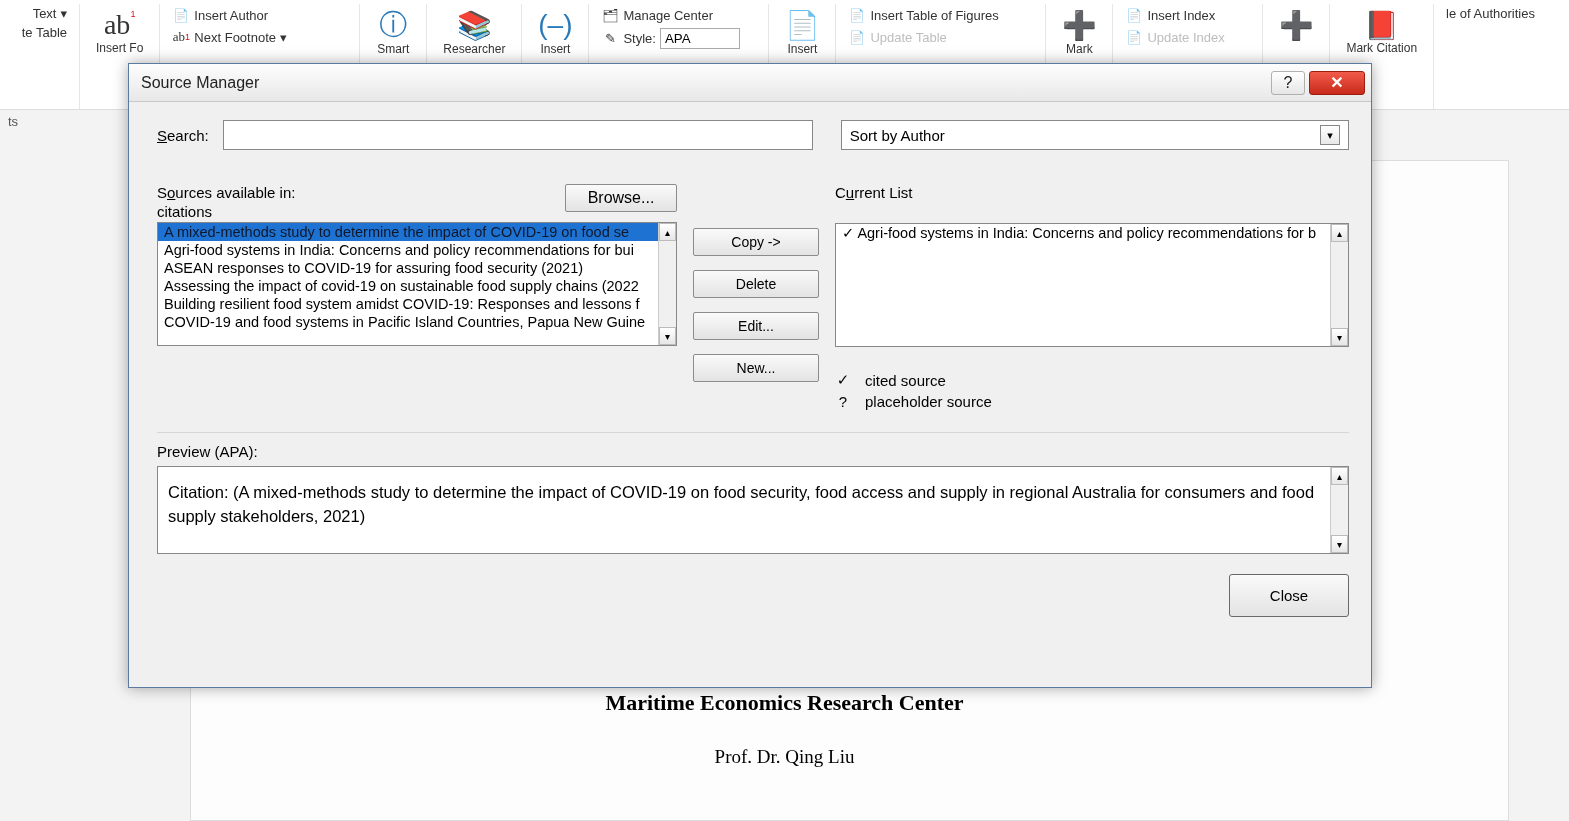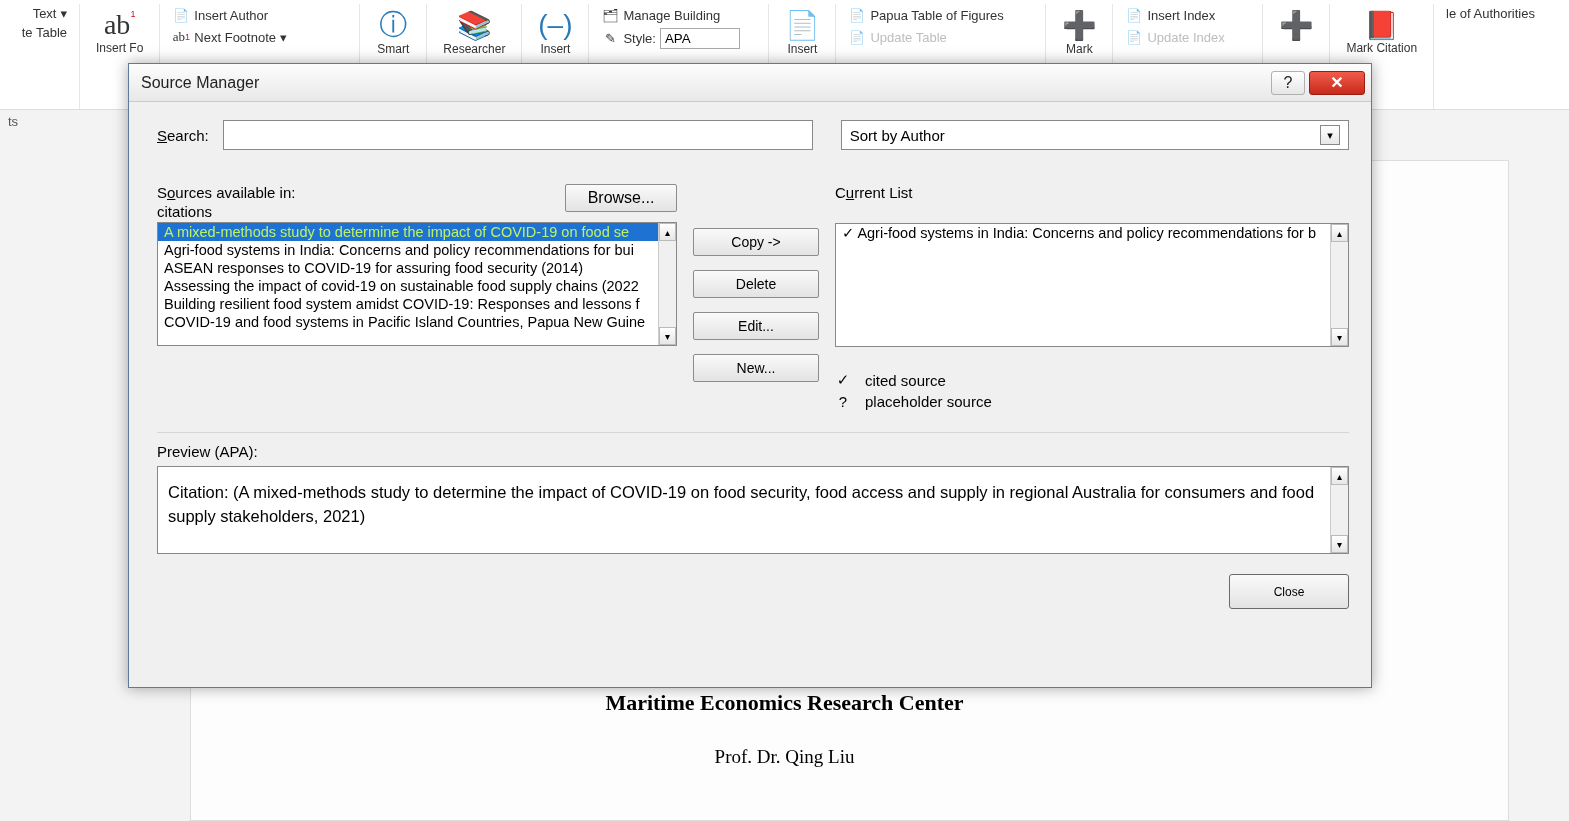--- a/index.html
+++ b/index.html
@@ -60,40 +60,40 @@
 .right-col { flex:1; }
 
 .lbl { font-size:15px; margin-bottom:2px; }
 .lbl .u { text-decoration: underline; }
 .src-label-row { display:flex; align-items:flex-start; justify-content:space-between; }
 .browse-btn { width:112px; height:28px; border:1px solid #8c8c8c; background:linear-gradient(#fafafa,#e3e3e3); font-size:16px; border-radius:2px; }
 
 .listbox { height:124px; border:1px solid #888; background:#fff; overflow:hidden; position:relative; display:flex; }
 .listbox-inner { flex:1; overflow:hidden; }
 .list-item { font-size:14.5px; padding:1px 6px; white-space:nowrap; overflow:hidden; text-overflow: clip; }
-.list-item.selected { background:#1e73d2; color:#bef264; }
+.list-item.selected { background:#1e73d2; color:#0f172a; }
 .listbox .sbar { width:18px; background:#f0f0f0; border-left:1px solid #ccc; display:flex; flex-direction:column; }
 .sbar .arr { height:18px; border:1px solid #bbb; background:linear-gradient(#fff,#e6e6e6); display:flex; align-items:center; justify-content:center; font-size:10px;}
 .sbar .track { flex:1; }
 
 .action-btn { height:28px; border:1px solid #8c8c8c; background:linear-gradient(#fafafa,#e3e3e3); font-size:14px; border-radius:2px; }
 
 .legend { margin-top:24px; font-size:15px; }
 .legend div { display:flex; align-items:center; gap:14px; margin-bottom:4px; }
 .legend .mark { width:16px; text-align:center; }
 
 .hr { border:none; border-top:1px solid #d6d6d6; margin:18px 0 10px; }
 
 .preview-label { font-size:15px; margin-bottom:6px; }
 .preview-box { border:1px solid #888; background:#fff; height:88px; display:flex; }
 .preview-text { flex:1; padding:14px 10px; font-size:16.5px; line-height:1.45; overflow:hidden; }
 .preview-box .sbar { width:18px; background:#f0f0f0; border-left:1px solid #ccc; display:flex; flex-direction:column; }
 
 .footer { display:flex; justify-content:flex-end; padding-top:20px; }
-.close-btn { width:120px; height:35px; border:1px solid #6a6a6a; background:linear-gradient(#fafafa,#e3e3e3); font-size:12px; border-radius:3px; }
+.close-btn { width:120px; height:43px; border:1px solid #6a6a6a; background:linear-gradient(#fafafa,#e3e3e3); font-size:15px; border-radius:3px; }
 
 
 .ribbon-bottom { position:absolute; top:110px; left:0; height:26px; font-size:13px; padding:4px 8px; color:#555; }
 </style>
 </head>
 <body>
 
 <div class="ribbon">
   <div class="ribbon-group" style="width:80px;align-items:flex-end;">
     <div class="ribbon-btn">
@@ -136,38 +136,38 @@
   </div>
   <div class="ribbon-group">
     <div class="ribbon-big">
         <div class="big-ico" style="color:#2a7ab8;">(–)</div>
         <div>Insert</div>
       </div>
   </div>
   <div class="ribbon-group" style="width:180px;">
     <div class="ribbon-btn">
         <span class="ico">🗂</span>
-        <span>Manage Building</span>
+        <span>Manage Center</span>
       </div>
     <div class="ribbon-btn">
         <span class="ico">✎</span>
         <span>Style:</span> 
         <input class="style-select" value="APA" style="">
       </div>
   </div>
   <div class="ribbon-group">
     <div class="ribbon-big">
         <div class="big-ico">📄</div>
         <div>Insert</div>
       </div>
   </div>
   <div class="ribbon-group" style="width:210px;">
     <div class="ribbon-btn">
         <span class="ico">📄</span>
-        <span>Papua Table of Figures</span>
+        <span>Insert Table of Figures</span>
       </div>
     <div class="ribbon-btn dim">
         <span class="ico">📄</span>
         <span>Update Table</span>
       </div>
   </div>
   <div class="ribbon-group">
     <div class="ribbon-big">
         <div class="big-ico" style="color:#2aa34a;">➕</div>
         <div>Mark</div>
@@ -236,21 +236,21 @@
           <div>
             <div class="lbl">S<span class="u">o</span>urces available in:</div>
             <div class="lbl">citations</div>
           </div>
           <button class="browse-btn"><span class="u">B</span>rowse...</button>
         </div>
         <div class="listbox">
           <div class="listbox-inner">
             <div class="list-item selected">A mixed-methods study to determine the impact of COVID-19 on food se</div>
             <div class="list-item">Agri-food systems in India: Concerns and policy recommendations for bui</div>
-            <div class="list-item">ASEAN responses to COVID-19 for assuring food security (2014)</div>
+            <div class="list-item">ASEAN responses to COVID-19 for assuring food security (2021)</div>
             <div class="list-item">Assessing the impact of covid-19 on sustainable food supply chains (2022</div>
             <div class="list-item">Building resilient food system amidst COVID-19: Responses and lessons f</div>
             <div class="list-item">COVID-19 and food systems in Pacific Island Countries, Papua New Guine</div>
           </div>
           <div class="sbar">
             <div class="arr">▴</div>
             <div class="track"></div>
             <div class="arr">▾</div>
           </div>
         </div>

